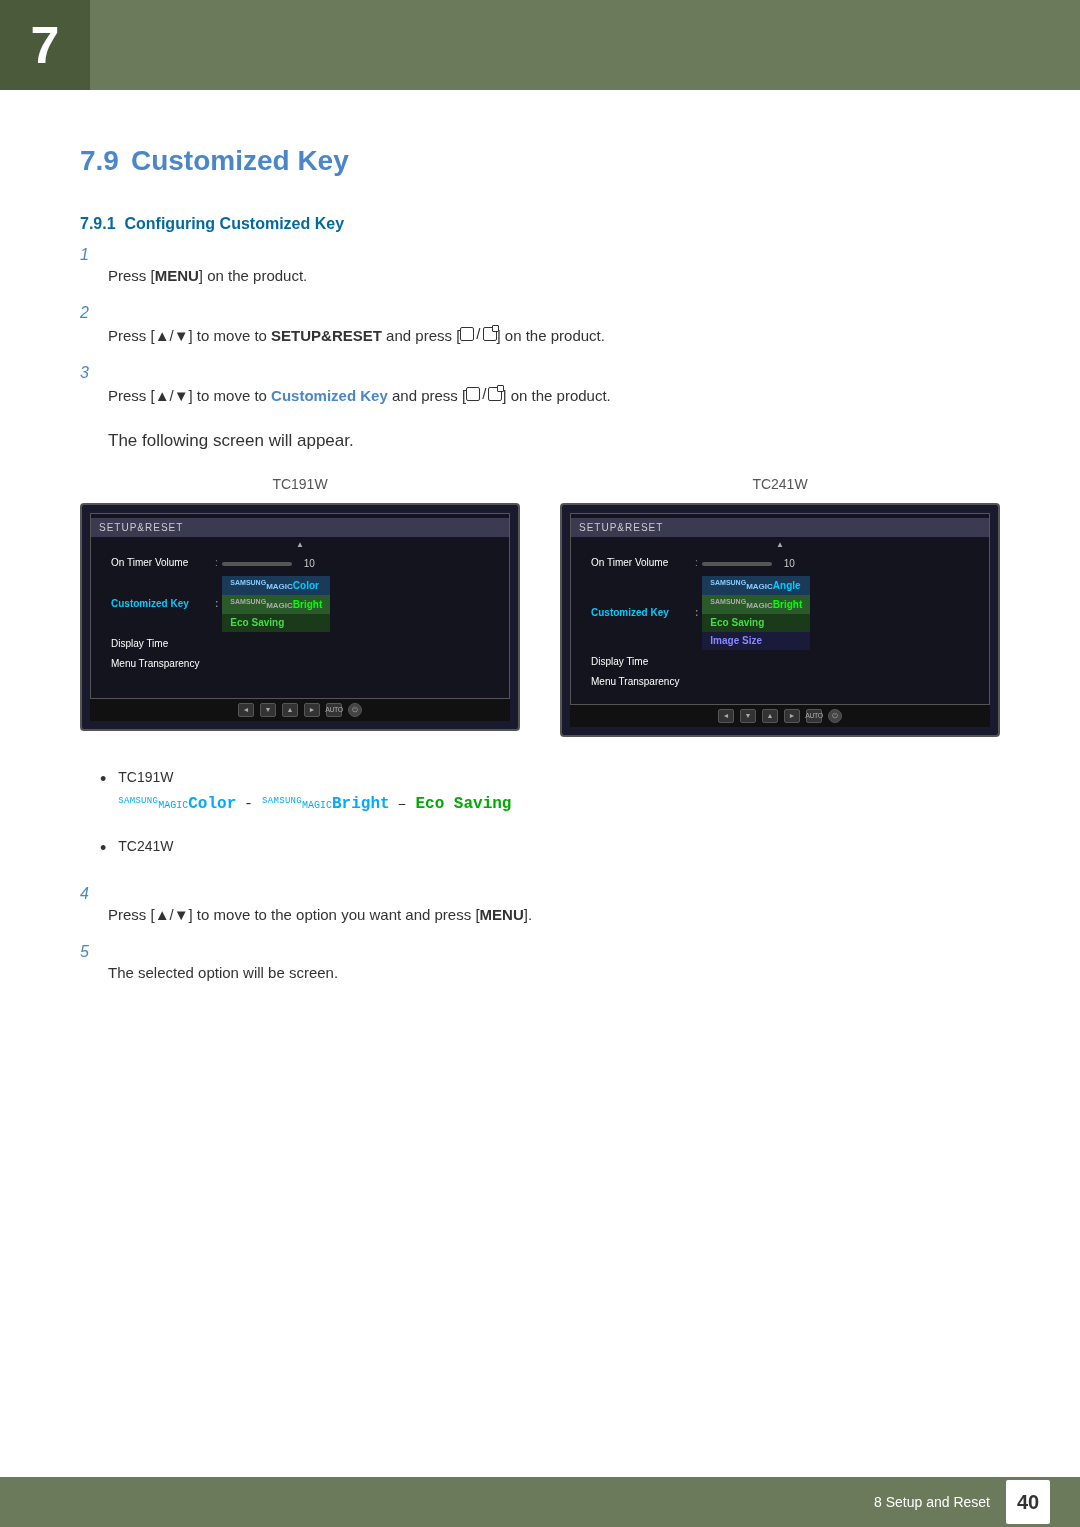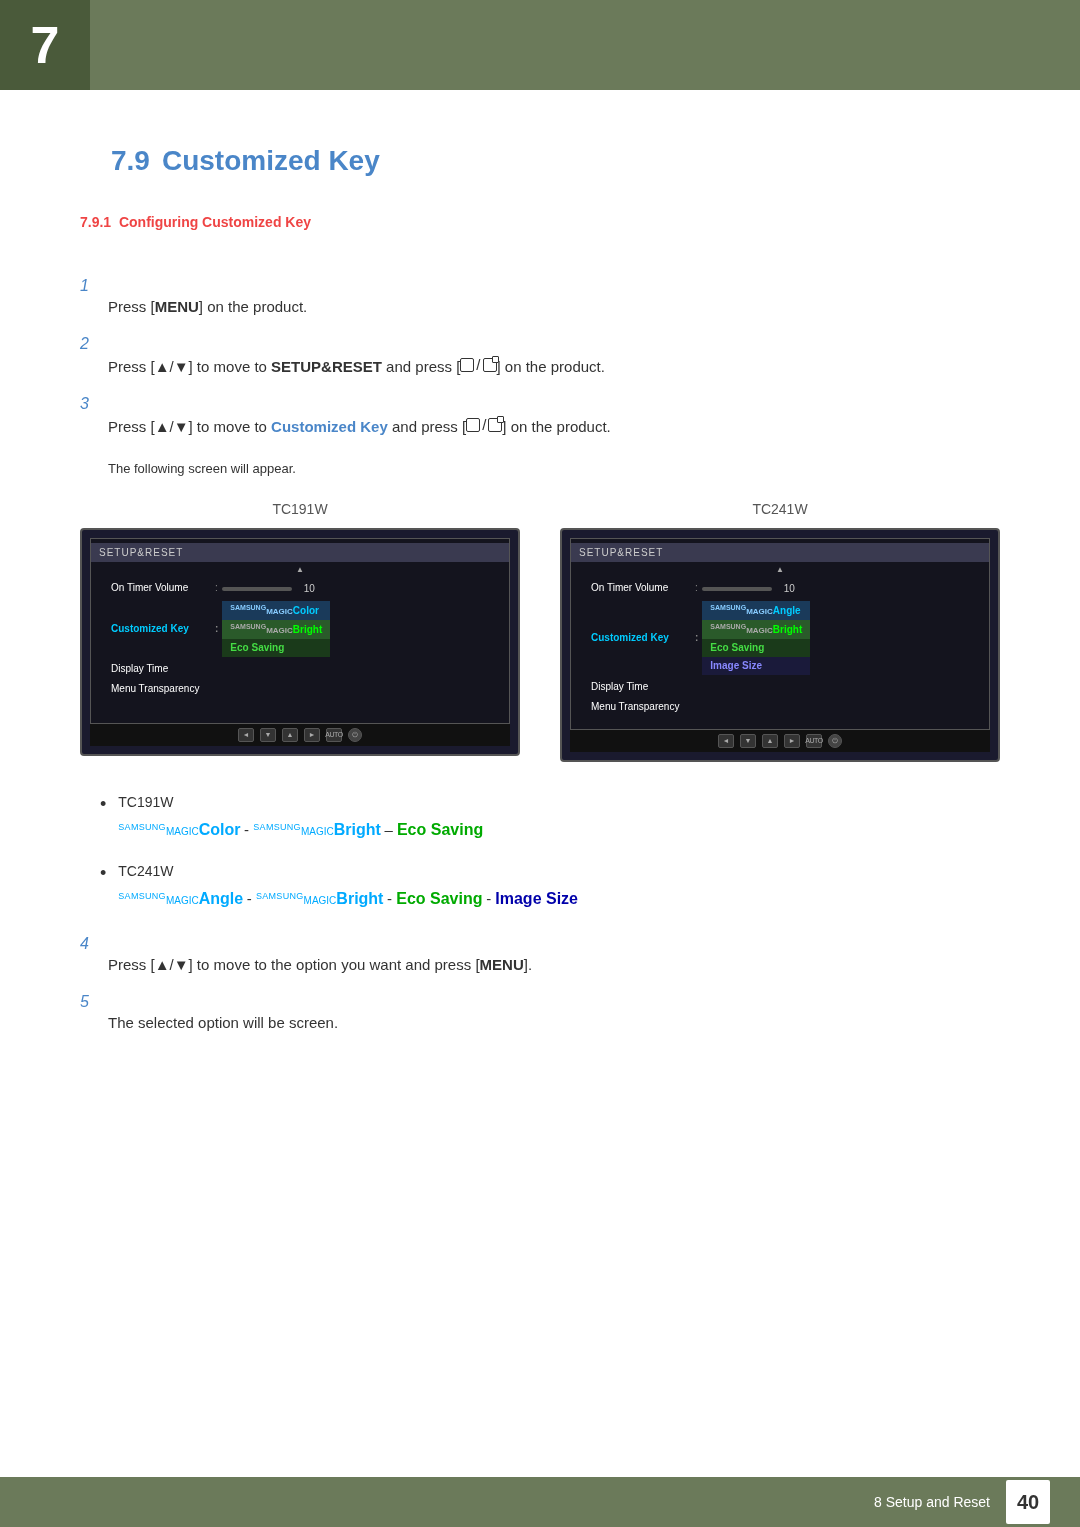--- a/index.html
+++ b/index.html
@@ -53,39 +53,38 @@
       font-size: 28px;
       font-weight: bold;
       color: #4a86c8;
       margin-bottom: 30px;
       display: flex;
       align-items: baseline;
       gap: 12px;
     }
     .section-number {
       color: #4a86c8;
-      margin-left: 31px;
     }
 
     
     .body-text {
       font-size: 15px;
       color: #333;
       margin-bottom: 28px;
       line-height: 1.6;
     }
     .bold-blue { color: #4a86c8; font-weight: bold; }
     .bold-black { font-weight: bold; }
 
     
     .subsection-heading {
-      font-size: 14px;
+      font-size: 16px;
       font-weight: bold;
-      color: #ef4444;
-      margin-bottom: 40px;
+      color: #0369a1;
+      margin-bottom: 6px;
     }
 
     
     .steps-list {
       list-style: none;
       margin-bottom: 20px;
     }
     .steps-list li {
       display: flex;
       align-items: flex-start;
@@ -101,21 +100,21 @@
     }
     .step-text {
       flex: 1;
       margin-top: 22px;
     }
 
     
     .step-note {
       margin-left: 28px;
       margin-bottom: 18px;
-      font-size: 13px;
+      font-size: 17px;
       color: #333;
     }
 
     
     .screenshots-row {
       display: flex;
       gap: 40px;
       justify-content: space-between;
       margin: 20px 0 30px 0;
     }
@@ -264,20 +263,21 @@
       flex: 1;
     }
     .bullet-model {
       font-size: 14px;
       color: #333;
       margin-bottom: 4px;
     }
     .magic-label {
       font-size: 13px;
       line-height: 1.6;
+      font-family: Liberation Mono, monospace;
     }
     .magic-color-text { color: #0af; font-weight: bold; font-size: 16px; }
     .magic-bright-text { color: #0af; font-weight: bold; font-size: 16px; }
     .dash-text { color: #333; font-size: 15px; }
     .eco-text { color: #0a0; font-weight: bold; font-size: 16px; }
     .image-size-text { color: #00a; font-weight: bold; font-size: 16px; }
 
     
     .page-footer {
       position: absolute;
@@ -497,29 +497,20 @@
           <span class="dash-text"> – </span>
           <span class="eco-text">Eco Saving</span>
         </div>
       </div>
     </div>
 
     <div class="bullet-item">
       <div class="bullet-dot">•</div>
       <div class="bullet-content">
         <div class="bullet-model">TC241W</div>
-        <div class="magic-label">
-          <span style="font-size:9px;vertical-align:super;color:#0af;letter-spacing:0.3px;">SAMSUNG</span><span style="font-size:10px;color:#0af;">MAGIC</span><span class="magic-color-text">Angle</span>
-          <span class="dash-text"> - </span>
-          <span style="font-size:9px;vertical-align:super;color:#0af;letter-spacing:0.3px;">SAMSUNG</span><span style="font-size:10px;color:#0af;">MAGIC</span><span class="magic-bright-text">Bright</span>
-          <span class="dash-text"> - </span>
-          <span class="eco-text">Eco Saving</span>
-          <span class="dash-text"> - </span>
-          <span class="image-size-text">Image Size</span>
-        </div>
       </div>
     </div>
   </div>
 
   <ol class="steps-list">
     <li>
       <span class="step-number">4</span>
       <span class="step-text">Press [▲/▼] to move to the option you want and press [<span class="bold-black">MENU</span>].</span>
     </li>
     <li>

